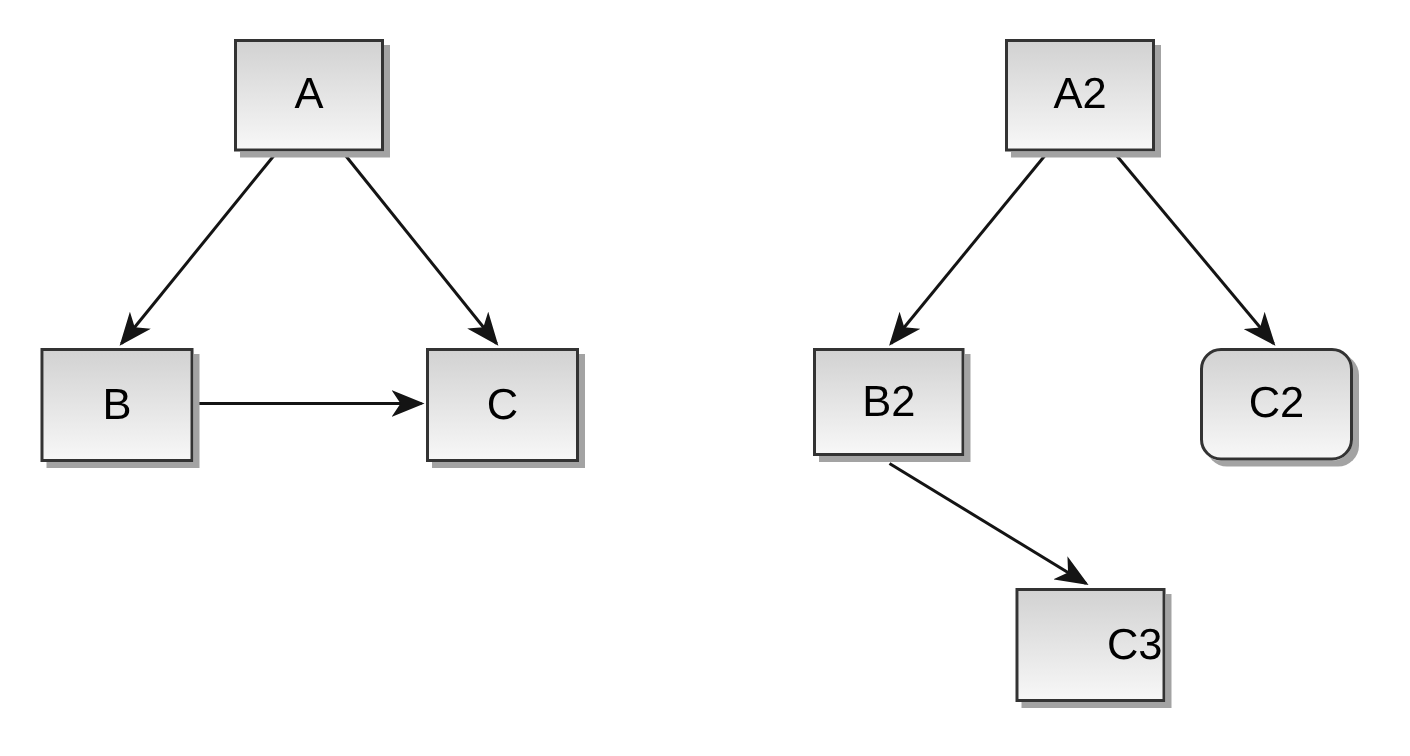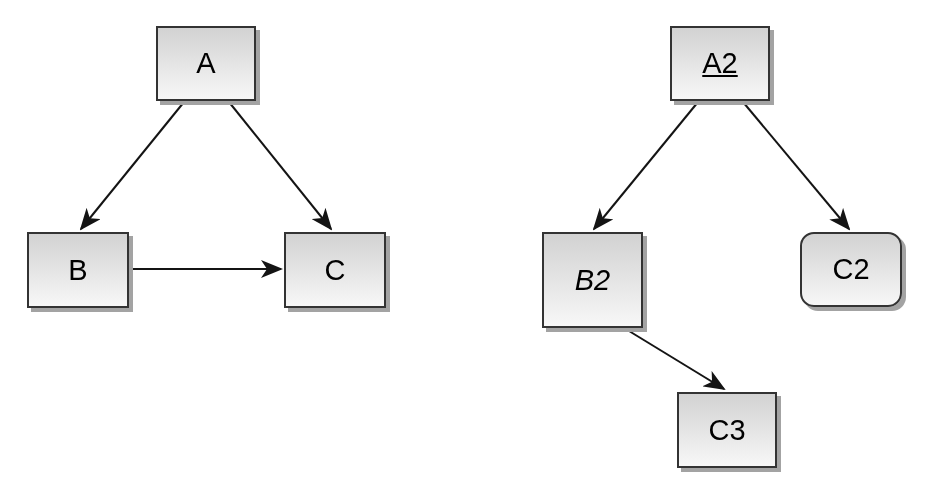--- a/index.html
+++ b/index.html
@@ -71,26 +71,26 @@
 
   <div class="node" style="left: 156px; top: 26px; width: 100px; height: 75px;">
     <span class="node-label">A</span>
   </div>
   <div class="node" style="left: 27px; top: 232px; width: 102px; height: 76px;">
     <span class="node-label">B</span>
   </div>
   <div class="node" style="left: 284px; top: 232px; width: 102px; height: 76px;">
     <span class="node-label">C</span>
   </div>
-  <div class="node" style="left: 670px; top: 26px; width: 100px; height: 75px; text-decoration: underline;">
+  <div class="node" style="left: 670px; top: 26px; width: 100px; height: 75px;">
     <span class="node-label">A2</span>
   </div>
-  <div class="node" style="left: 542px; top: 232px; width: 101px; height: 96px; font-style: italic;">
+  <div class="node" style="left: 542px; top: 232px; width: 101px; height: 72px;">
     <span class="node-label">B2</span>
   </div>
   <div class="node" style="left: 800px; top: 232px; width: 102px; height: 75px; border-radius: 14px;">
     <span class="node-label">C2</span>
   </div>
-  <div class="node" style="left: 677px; top: 392px; width: 100px; height: 76px;">
+  <div class="node" style="left: 677px; top: 392px; width: 100px; height: 76px; justify-content: flex-end;">
     <span class="node-label">C3</span>
   </div>
 
 </div>
 
 </body></html>

